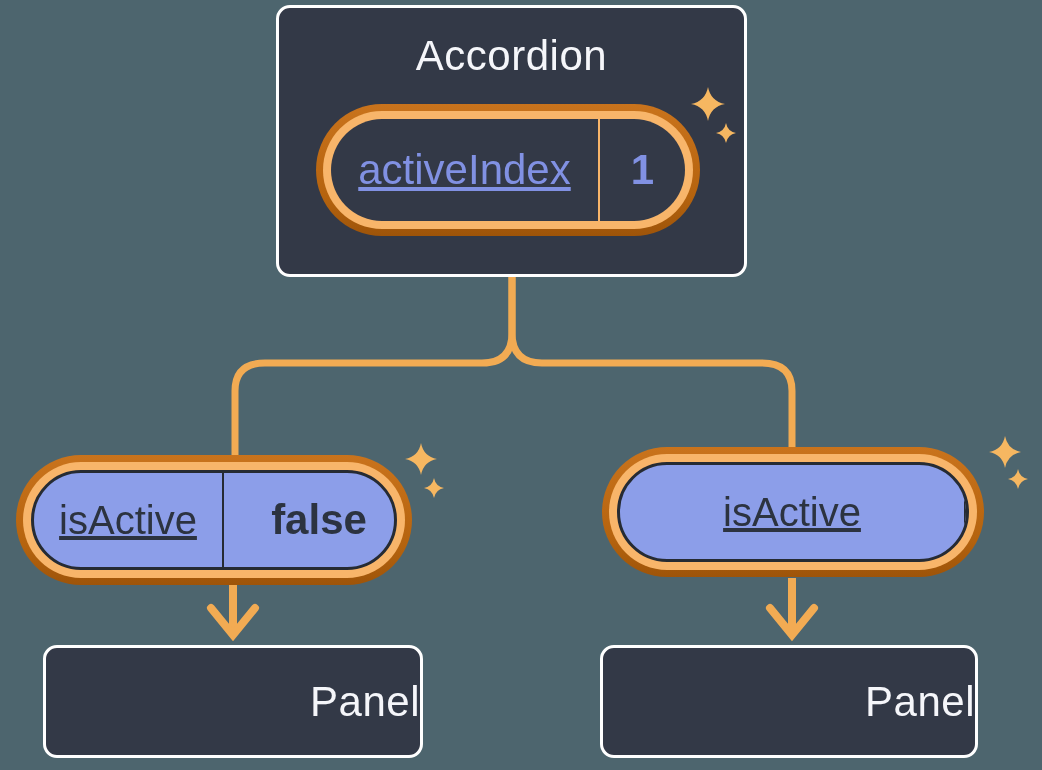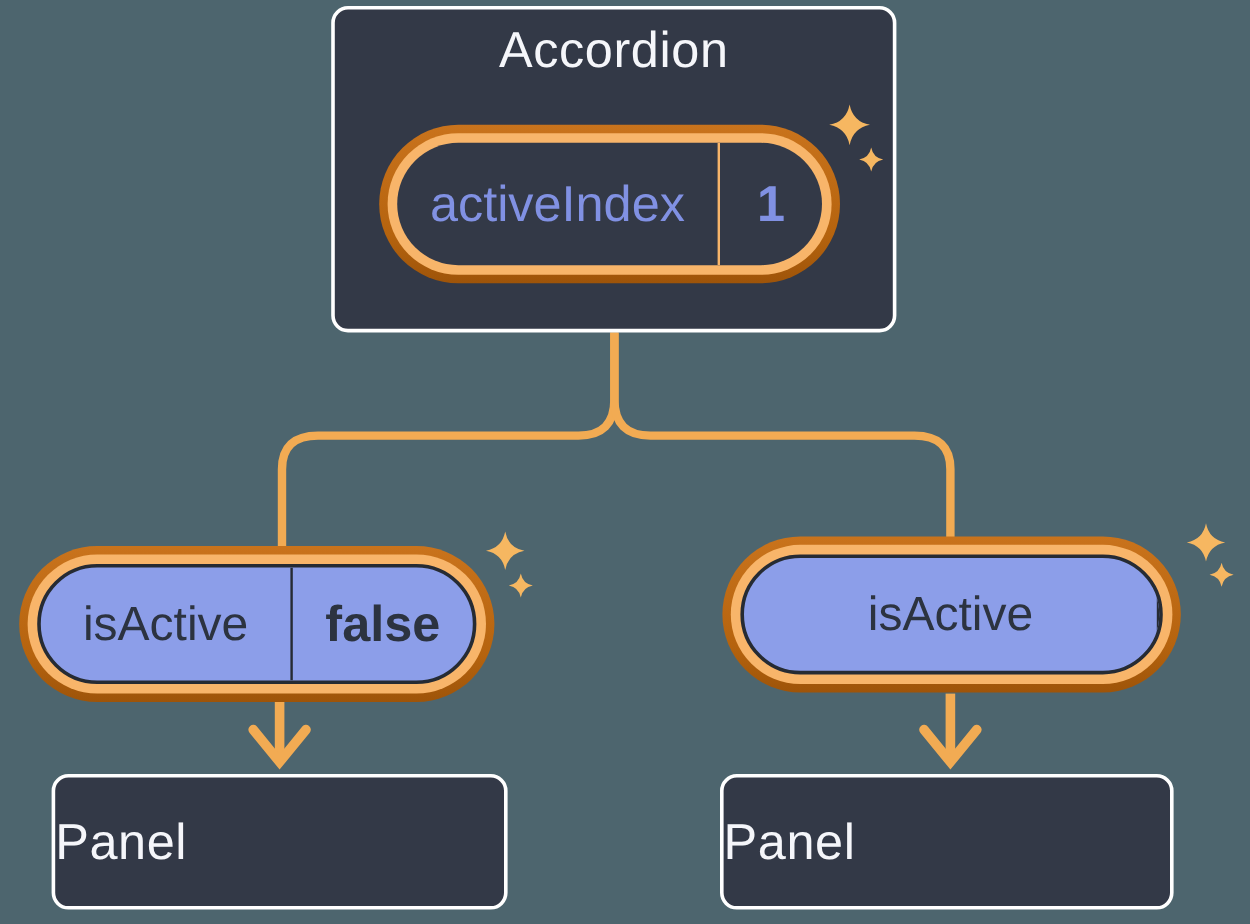--- a/index.html
+++ b/index.html
@@ -17,24 +17,24 @@
   .component-box{
     position:absolute;
     background:var(--box-fill);
     border:3px solid var(--box-border);
     border-radius:14px;
     box-sizing:border-box;
     z-index:1;
   }
   .root-box{left:276px;top:5px;width:471px;height:272px;}
   .box-title{
-    margin-top:10px;text-align:center;
+    margin-top:24px;text-align:center;
     color:var(--light-text);font-size:42px;font-weight:500;letter-spacing:.5px;
   }
-  .panel-box{display:flex;align-items:center;justify-content:flex-start;}
+  .panel-box{display:flex;align-items:center;justify-content:flex-end;}
   .panel-left{left:43px;top:645px;width:380px;height:113px;}
   .panel-right{left:600px;top:645px;width:378px;height:113px;}
   .panel-label{color:var(--light-text);font-size:42px;font-weight:500;letter-spacing:.5px;}
 
   .pill{
     position:absolute;
     border-radius:999px;
     background:linear-gradient(180deg, var(--ring-dark-hi) 0%, var(--ring-dark) 70%, var(--ring-dark-lo) 100%);
     padding:7px;
     box-sizing:border-box;
@@ -45,29 +45,29 @@
     border-radius:999px;background:var(--ring-light);
     padding:8px;height:100%;box-sizing:border-box;
   }
   .pill-core{
     border-radius:999px;height:100%;box-sizing:border-box;
     display:flex;align-items:stretch;overflow:hidden;
   }
   .state-core{background:var(--box-fill);}
   .prop-core{background:var(--purple-fill);border:3px solid var(--outline-dark);}
   .cell{display:flex;align-items:center;justify-content:center;}
-  .cell-name{flex:1;}
+  .cell-name{flex:1;text-decoration:underline;}
   .state-pill .cell-name{color:var(--purple-text);font-size:42px;}
   .state-pill .cell-val{width:85px;color:var(--purple-text);font-size:42px;font-weight:700;}
   .state-pill .vdiv{width:2px;background:var(--ring-light);}
   .prop-pill .cell-name{color:var(--dark-text);font-size:40px;}
   .prop-pill .cell-val{color:var(--dark-text);font-size:42px;font-weight:700;}
   .prop-pill .vdiv{width:2px;background:var(--outline-dark);}
   .prop-pill-left{left:16px;top:455px;width:396px;height:130px;}
-  .prop-pill-left .cell-val{width:150px;}
+  .prop-pill-left .cell-val{width:150px;padding-left:20px;}
   .prop-pill-right{left:602px;top:447px;width:382px;height:130px;}
   .prop-pill-right .cell-val{width:136px;}
 </style>
 </head>
 <body>
 
 <div class="canvas">
 
   <svg id="connector-layer" class="layer" width="1042" height="770" viewBox="0 0 1042 770">
     <g fill="none" stroke="var(--line)">

